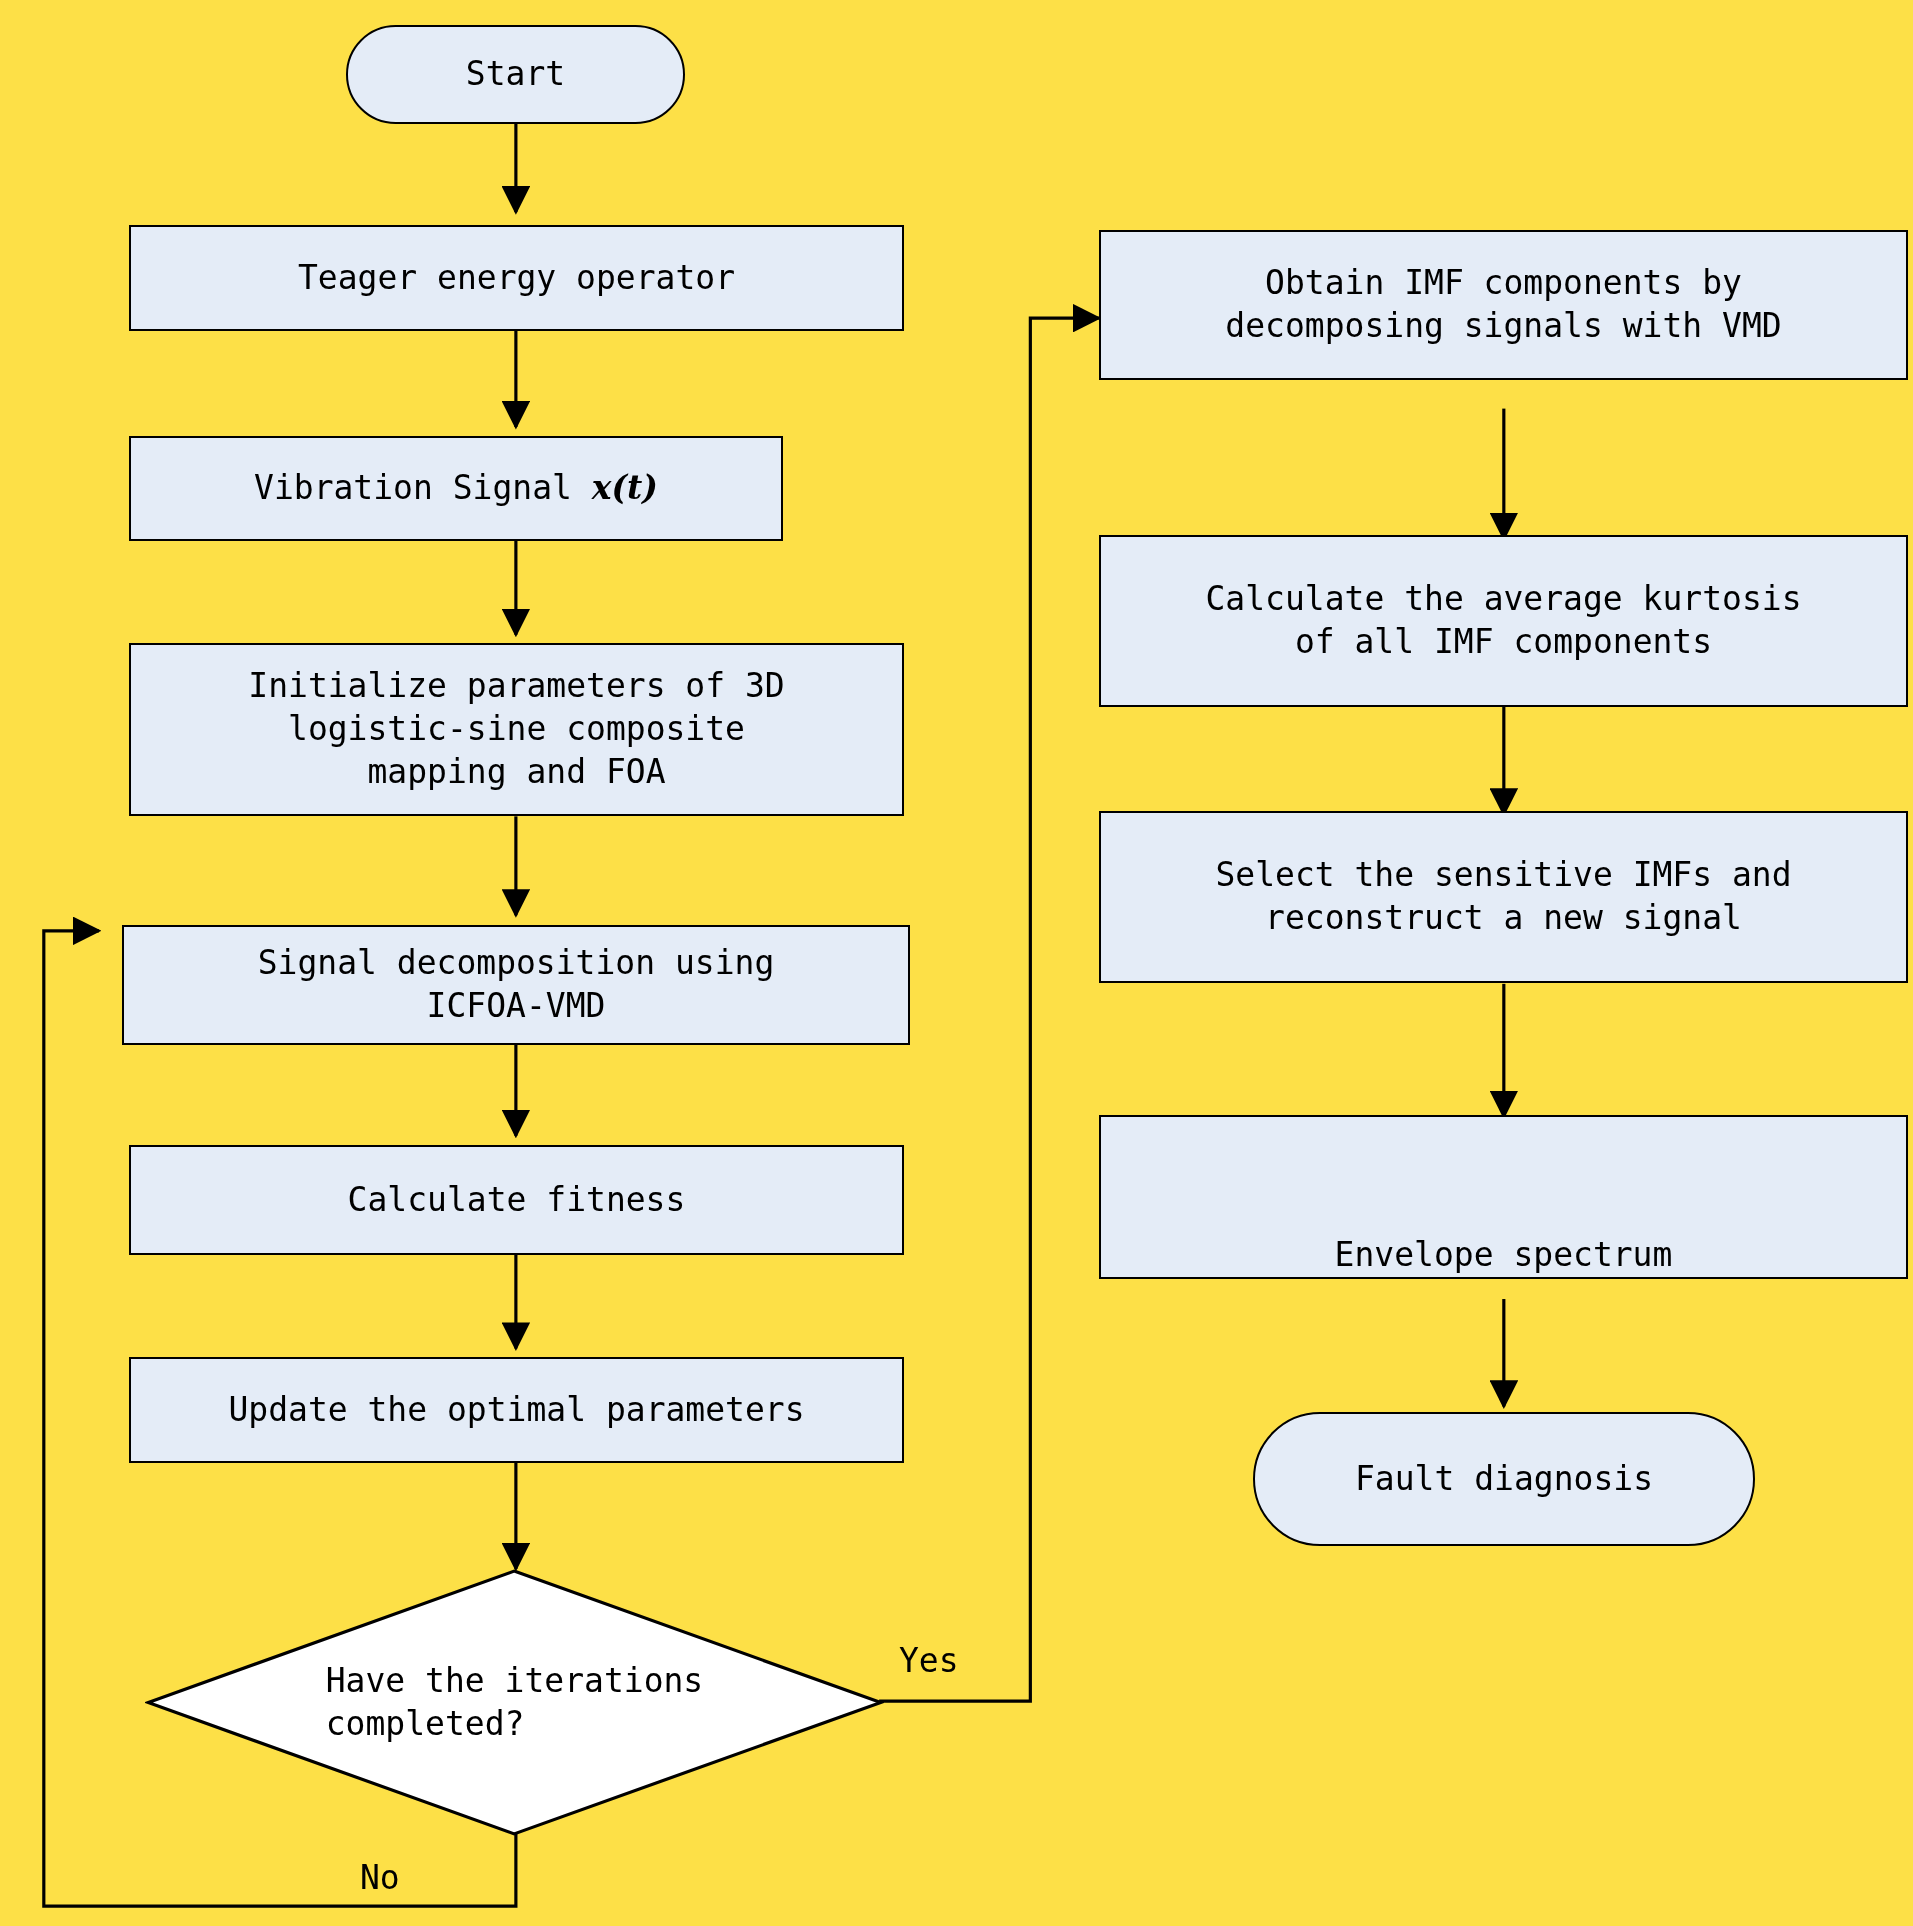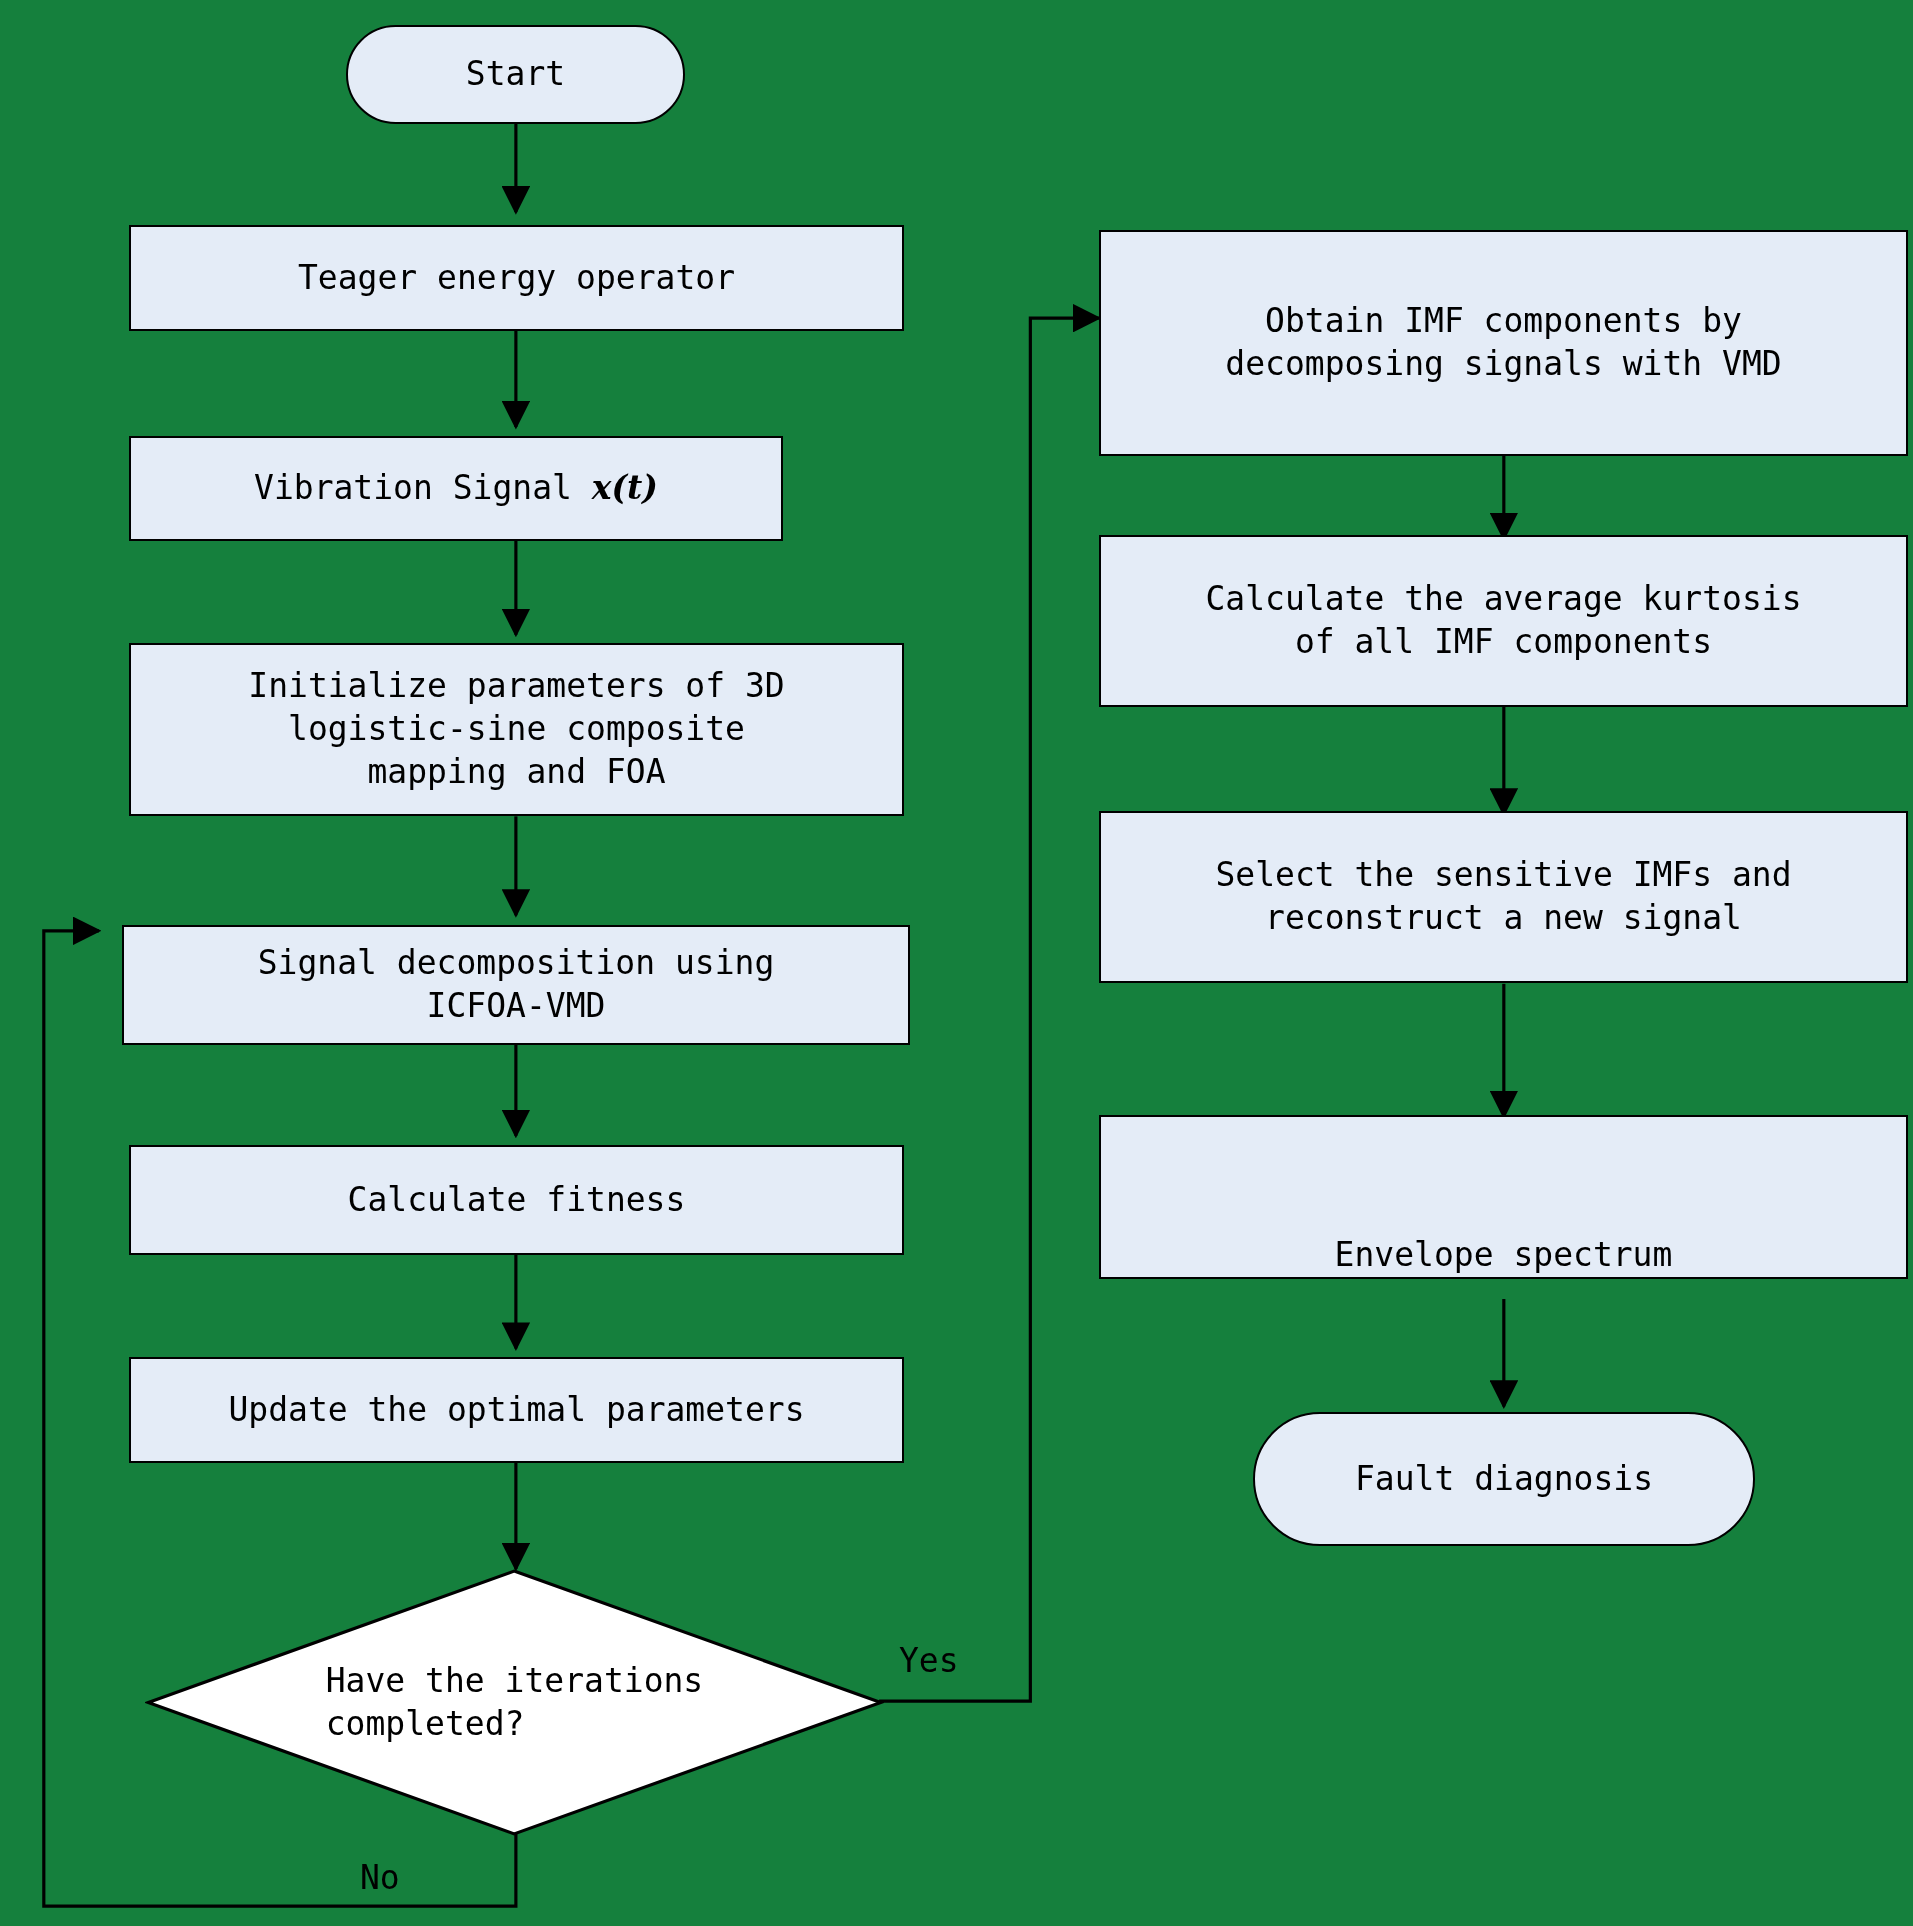--- a/index.html
+++ b/index.html
@@ -4,21 +4,21 @@
 <style>
   html, body {
     margin: 0;
     padding: 0;
     background: #ffffff;
   }
   #canvas {
     position: relative;
     width: 1913px;
     height: 1926px;
-    background: #15803d;
+    background: #fde047;
     overflow: hidden;
     font-family: "DejaVu Sans Mono", "Liberation Mono", monospace;
   }
   svg.wires {
     position: absolute;
     left: 0; top: 0;
     width: 1913px;
     height: 1926px;
     pointer-events: none;
   }
@@ -152,21 +152,21 @@
     </svg>
     <div class="diamond-label">
       <span class="nodetext">Have the iterations
 completed?</span>
     </div>
   </div>
 
   <span class="edge-label" style="left:899px; top:1641px;">Yes</span>
   <span class="edge-label" style="left:360px; top:1858px;">No</span>
 
-  <div class="node proc" style="left:1099px; top:230px; width:809px; height:226px;">
+  <div class="node proc" style="left:1099px; top:230px; width:809px; height:150px;">
     <span class="nodetext">Obtain IMF components by
 decomposing signals with VMD</span>
   </div>
 
   <div class="node proc" style="left:1099px; top:811px; width:809px; height:172px;">
     <span class="nodetext">Select the sensitive IMFs and
 reconstruct a new signal</span>
   </div>
 
   <div class="node proc" style="left:1099px; top:535px; width:809px; height:172px;">

